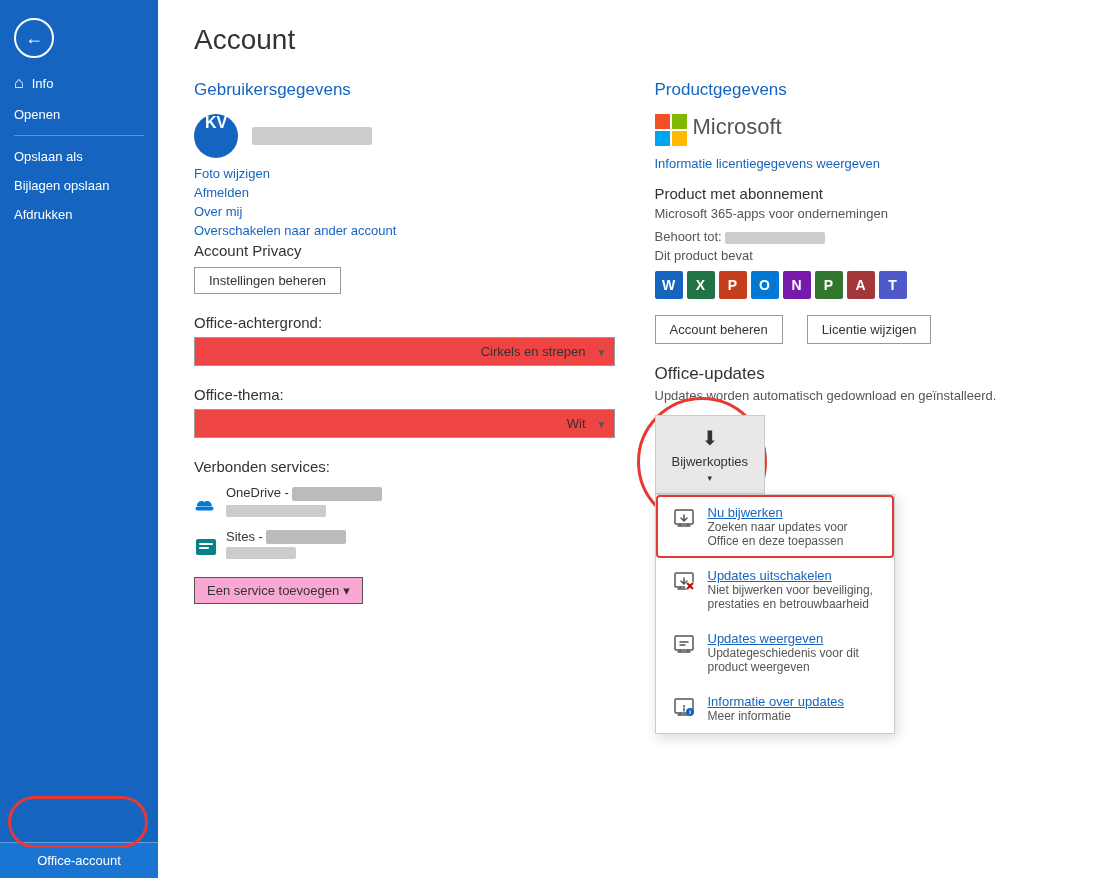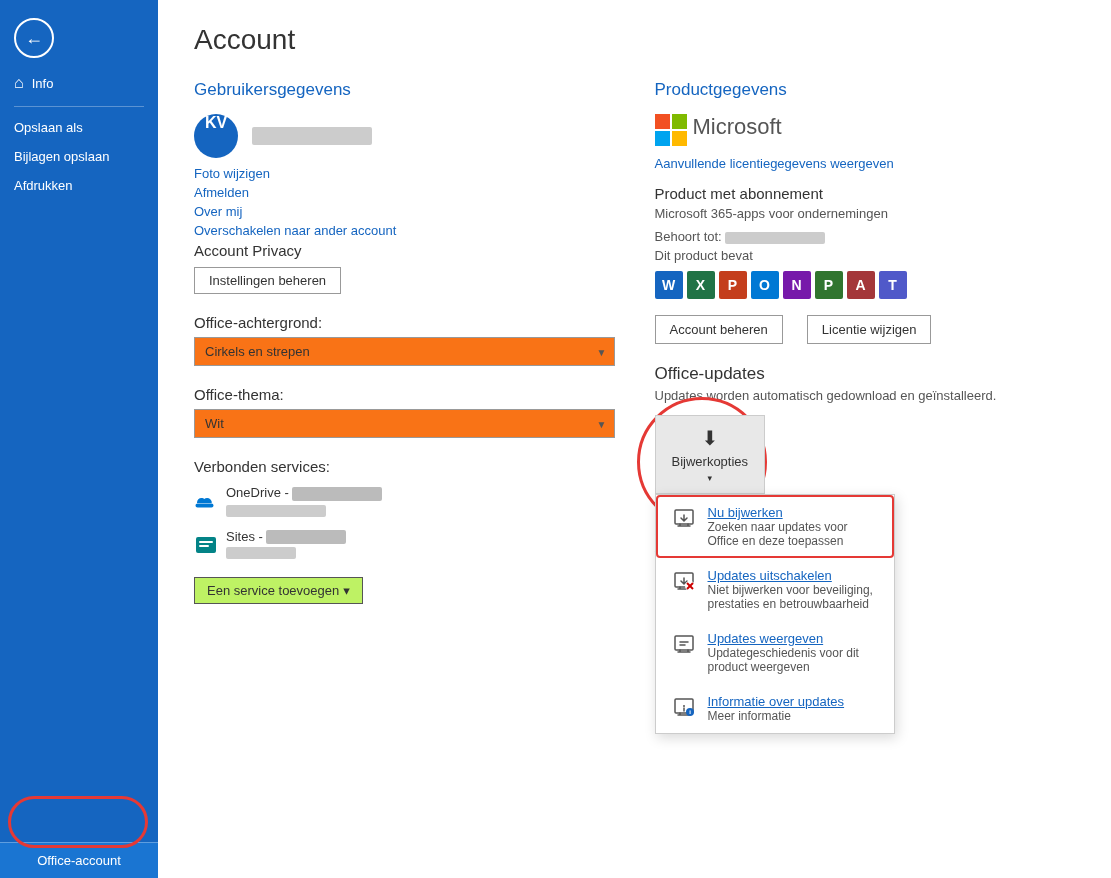--- a/index.html
+++ b/index.html
@@ -140,61 +140,62 @@
     .field-section { margin-top: 20px; }
     .field-label { font-size: 15px; font-weight: 400; color: #333; margin-bottom: 6px; }
     .select-wrapper {
       position: relative;
       width: 100%;
     }
     .select-box {
       width: 100%;
       padding: 6px 28px 6px 10px;
       border: 1px solid #999;
-      background: #f97316;
+      background: #ef4444;
       font-size: 13px;
       appearance: none;
       cursor: pointer;
       color: #333;
+      text-align: right;
     }
     .select-arrow {
       position: absolute;
       right: 8px; top: 50%;
       transform: translateY(-50%);
       font-size: 10px;
       color: #555;
       pointer-events: none;
     }
 
     
     .services-section { margin-top: 20px; }
     .services-title { font-size: 15px; font-weight: 400; color: #333; margin-bottom: 10px; }
     .service-item {
-      display: flex; align-items: center;
+      display: flex; align-items: flex-end;
       margin-bottom: 12px;
     }
     .service-icon {
       width: 24px; height: 24px;
       margin-right: 8px; flex-shrink: 0;
       margin-top: 2px;
     }
     .service-name { font-size: 13px; color: #333; }
     .service-detail-bar {
       width: 100px; height: 12px;
       background: #ccc; border-radius: 2px;
       margin-top: 4px;
     }
     .service-detail-bar2 {
       width: 70px; height: 12px;
       background: #ccc; border-radius: 2px;
       margin-top: 3px;
     }
     .service-add-btn {
       border: 1px solid #555;
-      background: #bef264;
+      background: #f9a8d4;
       padding: 5px 12px;
       font-size: 13px;
       cursor: pointer;
       color: #333;
       display: inline-flex; align-items: center;
       gap: 4px;
       margin-top: 6px;
     }
 
     
@@ -359,20 +360,23 @@
 </head>
 <body>
 
 <div class="sidebar">
   <div class="sidebar-back">←</div>
 
   <div class="sidebar-nav">
     <div class="sidebar-item">
       <span class="item-icon">⌂</span>
       <span>Info</span>
+    </div>
+    <div class="sidebar-text-item">
+      <span>Openen</span>
     </div>
     <hr class="sidebar-divider">
     <div class="sidebar-text-item">
       <span>Opslaan als</span>
     </div>
     <div class="sidebar-text-item">
       <span>Bijlagen opslaan</span>
     </div>
     <div class="sidebar-text-item">
       <span>Afdrukken</span>
@@ -480,21 +484,21 @@
       <div class="microsoft-logo">
         <div class="ms-grid">
           <div class="ms-cell ms-red"></div>
           <div class="ms-cell ms-green"></div>
           <div class="ms-cell ms-blue"></div>
           <div class="ms-cell ms-yellow"></div>
         </div>
         <span class="ms-name">Microsoft</span>
       </div>
 
-      <a class="license-link">Aanvullende licentiegegevens weergeven</a>
+      <a class="license-link">Informatie licentiegegevens weergeven</a>
 
       <div class="product-title">Product met abonnement</div>
       <div class="product-subtitle">Microsoft 365-apps voor ondernemingen</div>
 
       <div class="belongs-row">
         <span>Behoort tot:</span>
         <span class="belongs-bar"></span>
       </div>
       <div class="product-contains">Dit product bevat</div>
 

